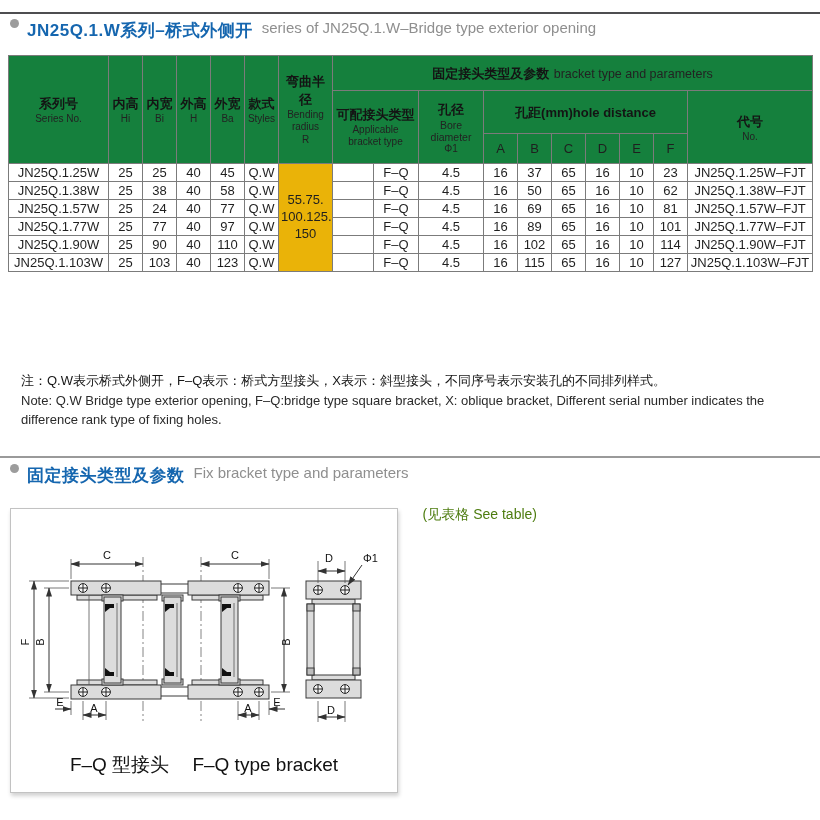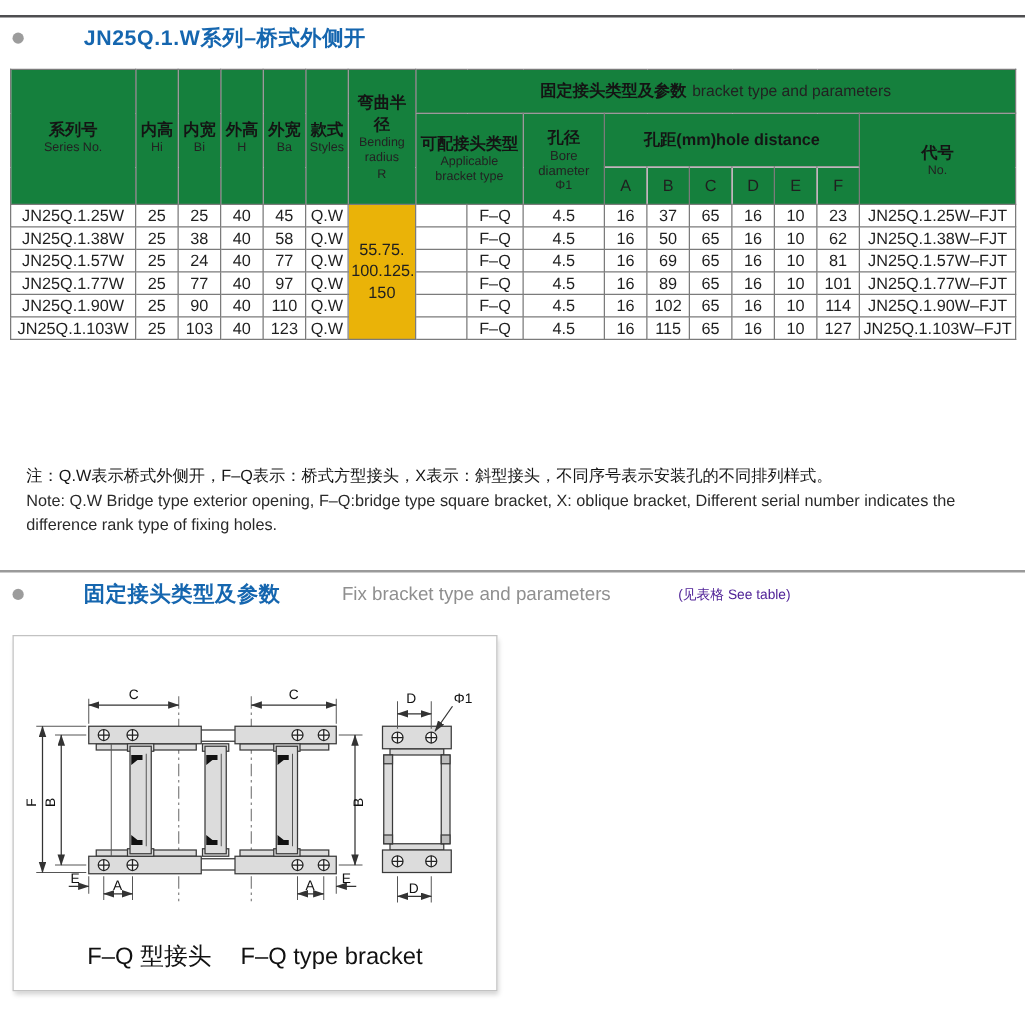--- a/index.html
+++ b/index.html
@@ -1,27 +1,27 @@
 <!DOCTYPE html>
 <html><head>
 <meta charset="utf-8">
 <style>
   html,body{margin:0;padding:0;}
   body{
     width:820px;height:820px;position:relative;background:#ffffff;
     font-family:"Liberation Sans","DejaVu Sans",sans-serif;overflow:hidden;
   }
   .toprule{position:absolute;top:12px;left:0;width:820px;height:2px;background:#4e4e50;}
-  .sec-head{position:absolute;left:10px;display:flex;align-items:center;white-space:nowrap;gap:40px;}
+  .sec-head{position:absolute;left:10px;display:flex;white-space:nowrap;}
   .sec1{top:19px;}
   .sec2{top:464px;}
   .bullet{width:9px;height:9px;border-radius:50%;background:#9c9c9c;margin-right:8px;flex:0 0 auto;}
   .sec-zh{font-size:17px;font-weight:bold;color:#1566af;letter-spacing:.5px;}
   .sec-en{font-size:15px;color:#8f8f8f;margin-left:9px;}
-  .sec-hint{font-size:11px;color:#4c1d95;margin-left:14px;}
+  .sec-hint{font-size:14px;color:#4d7c0f;margin-left:14px;margin-top:42px;}
   .divider2{position:absolute;top:456px;left:0;width:820px;height:2px;background:#9a9a9a;}
 
   table.spec{
     position:absolute;top:55px;left:8px;width:804px;
     border-collapse:collapse;table-layout:fixed;
   }
   table.spec th,table.spec td{
     border:1px solid #7b7b7b;text-align:center;vertical-align:middle;
     padding:1px 2px;color:#1f1f1f;overflow:hidden;
   }
@@ -58,20 +58,21 @@
   svg text.lbl{font-family:"Liberation Sans",sans-serif;font-size:11px;fill:#111;}
 </style>
 </head>
 <body>
 
 <div class="toprule"></div>
 
 <div class="sec-head sec1">
   <span class="bullet"></span>
   <span class="sec-zh">JN25Q.1.W系列–桥式外侧开</span>
+  <span class="sec-en">series of JN25Q.1.W–Bridge type exterior opening</span>
 </div>
 
 <table class="spec">
   <colgroup>
     <col style="width:100px">
       <col style="width:34px">
       <col style="width:34px">
       <col style="width:34px">
     <col style="width:34px">
       <col style="width:34px">

